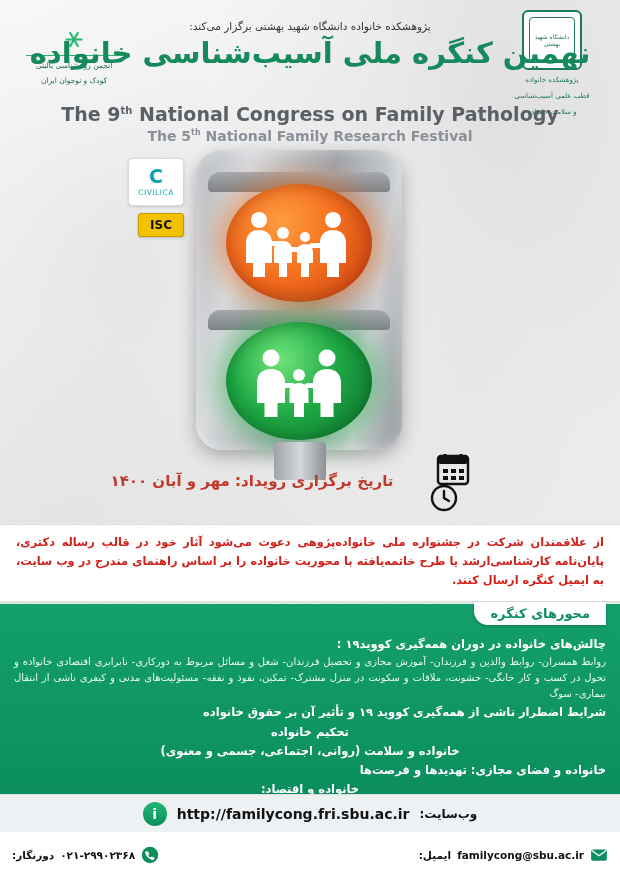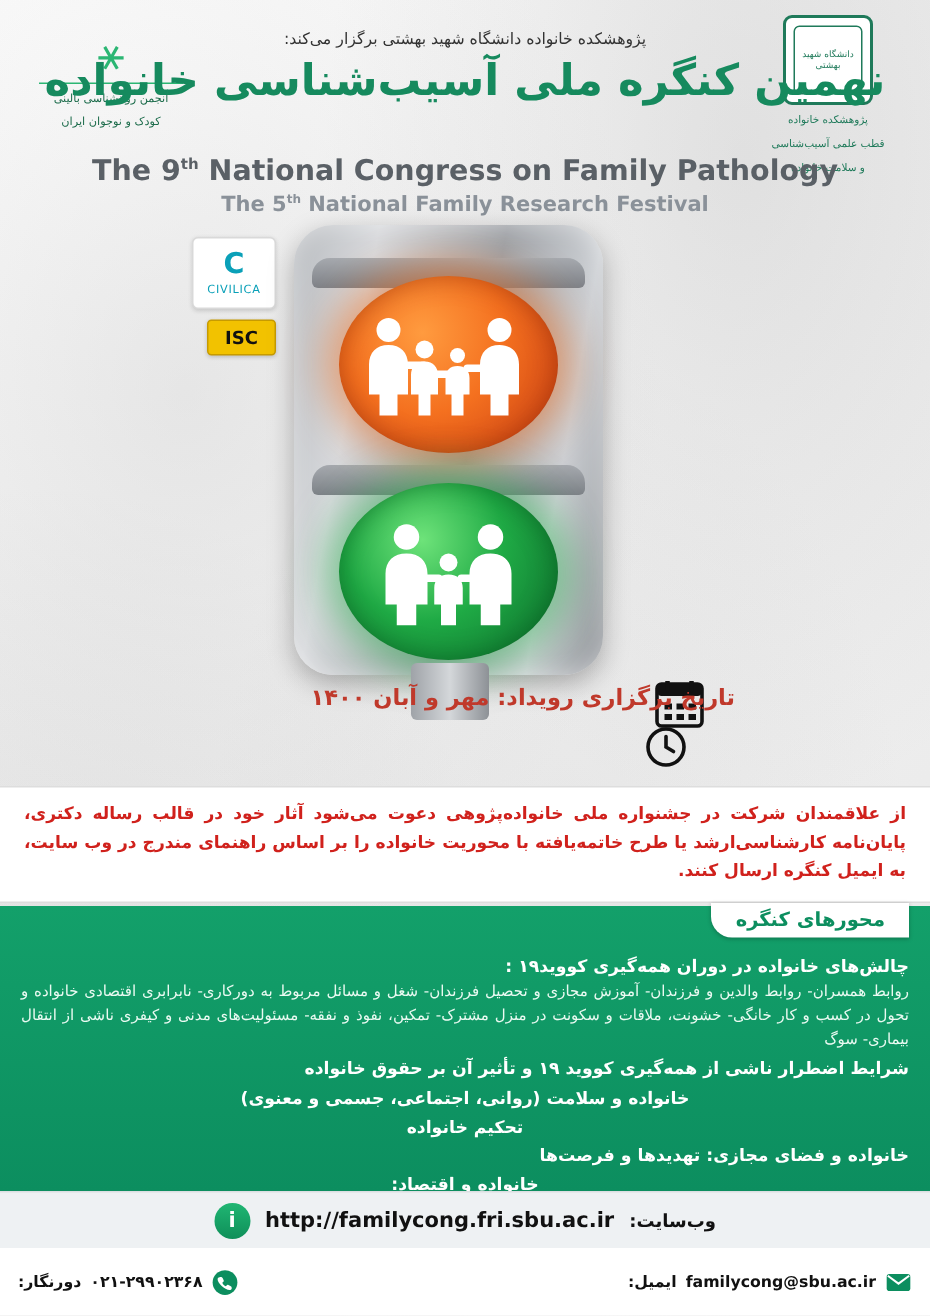--- a/index.html
+++ b/index.html
@@ -121,21 +121,21 @@
   .figs svg{display:block;}
 
   
   .info{
     position:absolute;left:0;right:0;top:452px;height:70px;
   }
   .info .ico{
     position:absolute;left:430px;top:2px;width:40px;height:62px;color:#1a1a1a;
   }
   .info .line1{
-    position:absolute;right:130px;top:4px;left:14px;text-align:right;
+    position:absolute;right:130px;top:20px;left:14px;text-align:center;
     font-size:15px;font-weight:bold;color:#c0392b;
   }
   .info .line2{
     position:absolute;right:130px;top:28px;left:14px;text-align:right;
     font-size:14px;font-weight:bold;color:#c0392b;
   }
   .info .line3{
     position:absolute;right:14px;top:52px;left:14px;text-align:center;
     font-size:11.5px;font-weight:bold;color:#111;
   }
@@ -331,25 +331,25 @@
       <div class="topic">
         <div class="h">چالش‌های خانواده در دوران همه‌گیری کووید۱۹ :</div>
         <div class="s">روابط همسران- روابط والدین و فرزندان- آموزش مجازی و تحصیل فرزندان- شغل و مسائل مربوط به دورکاری- نابرابری اقتصادی خانواده و تحول در کسب و کار خانگی- خشونت، ملاقات و سکونت در منزل مشترک- تمکین، نفوذ و نفقه- مسئولیت‌های مدنی و کیفری ناشی از انتقال بیماری- سوگ</div>
       </div>
 
       <div class="topic">
         <div class="h">شرایط اضطرار ناشی از همه‌گیری کووید ۱۹ و تأثیر آن بر حقوق خانواده</div>
       </div>
 
       <div class="topic center">
+        <div class="h">تحکیم خانواده</div>
+      </div>
+
+      <div class="topic center">
         <div class="h">خانواده و سلامت (روانی، اجتماعی، جسمی و معنوی)</div>
-      </div>
-
-      <div class="topic center">
-        <div class="h">تحکیم خانواده</div>
       </div>
 
       <div class="topic">
         <div class="h">خانواده و فضای مجازی: تهدیدها و فرصت‌ها</div>
       </div>
 
       <div class="topic center">
         <div class="h">خانواده و اقتصاد:</div>
         <div class="s" style="text-align:center">اقتصاد و تغییرات ساختاری خانواده</div>
         <div class="s" style="text-align:center">خانواده، جامعه پذیری اقتصادی و توسعه</div>

